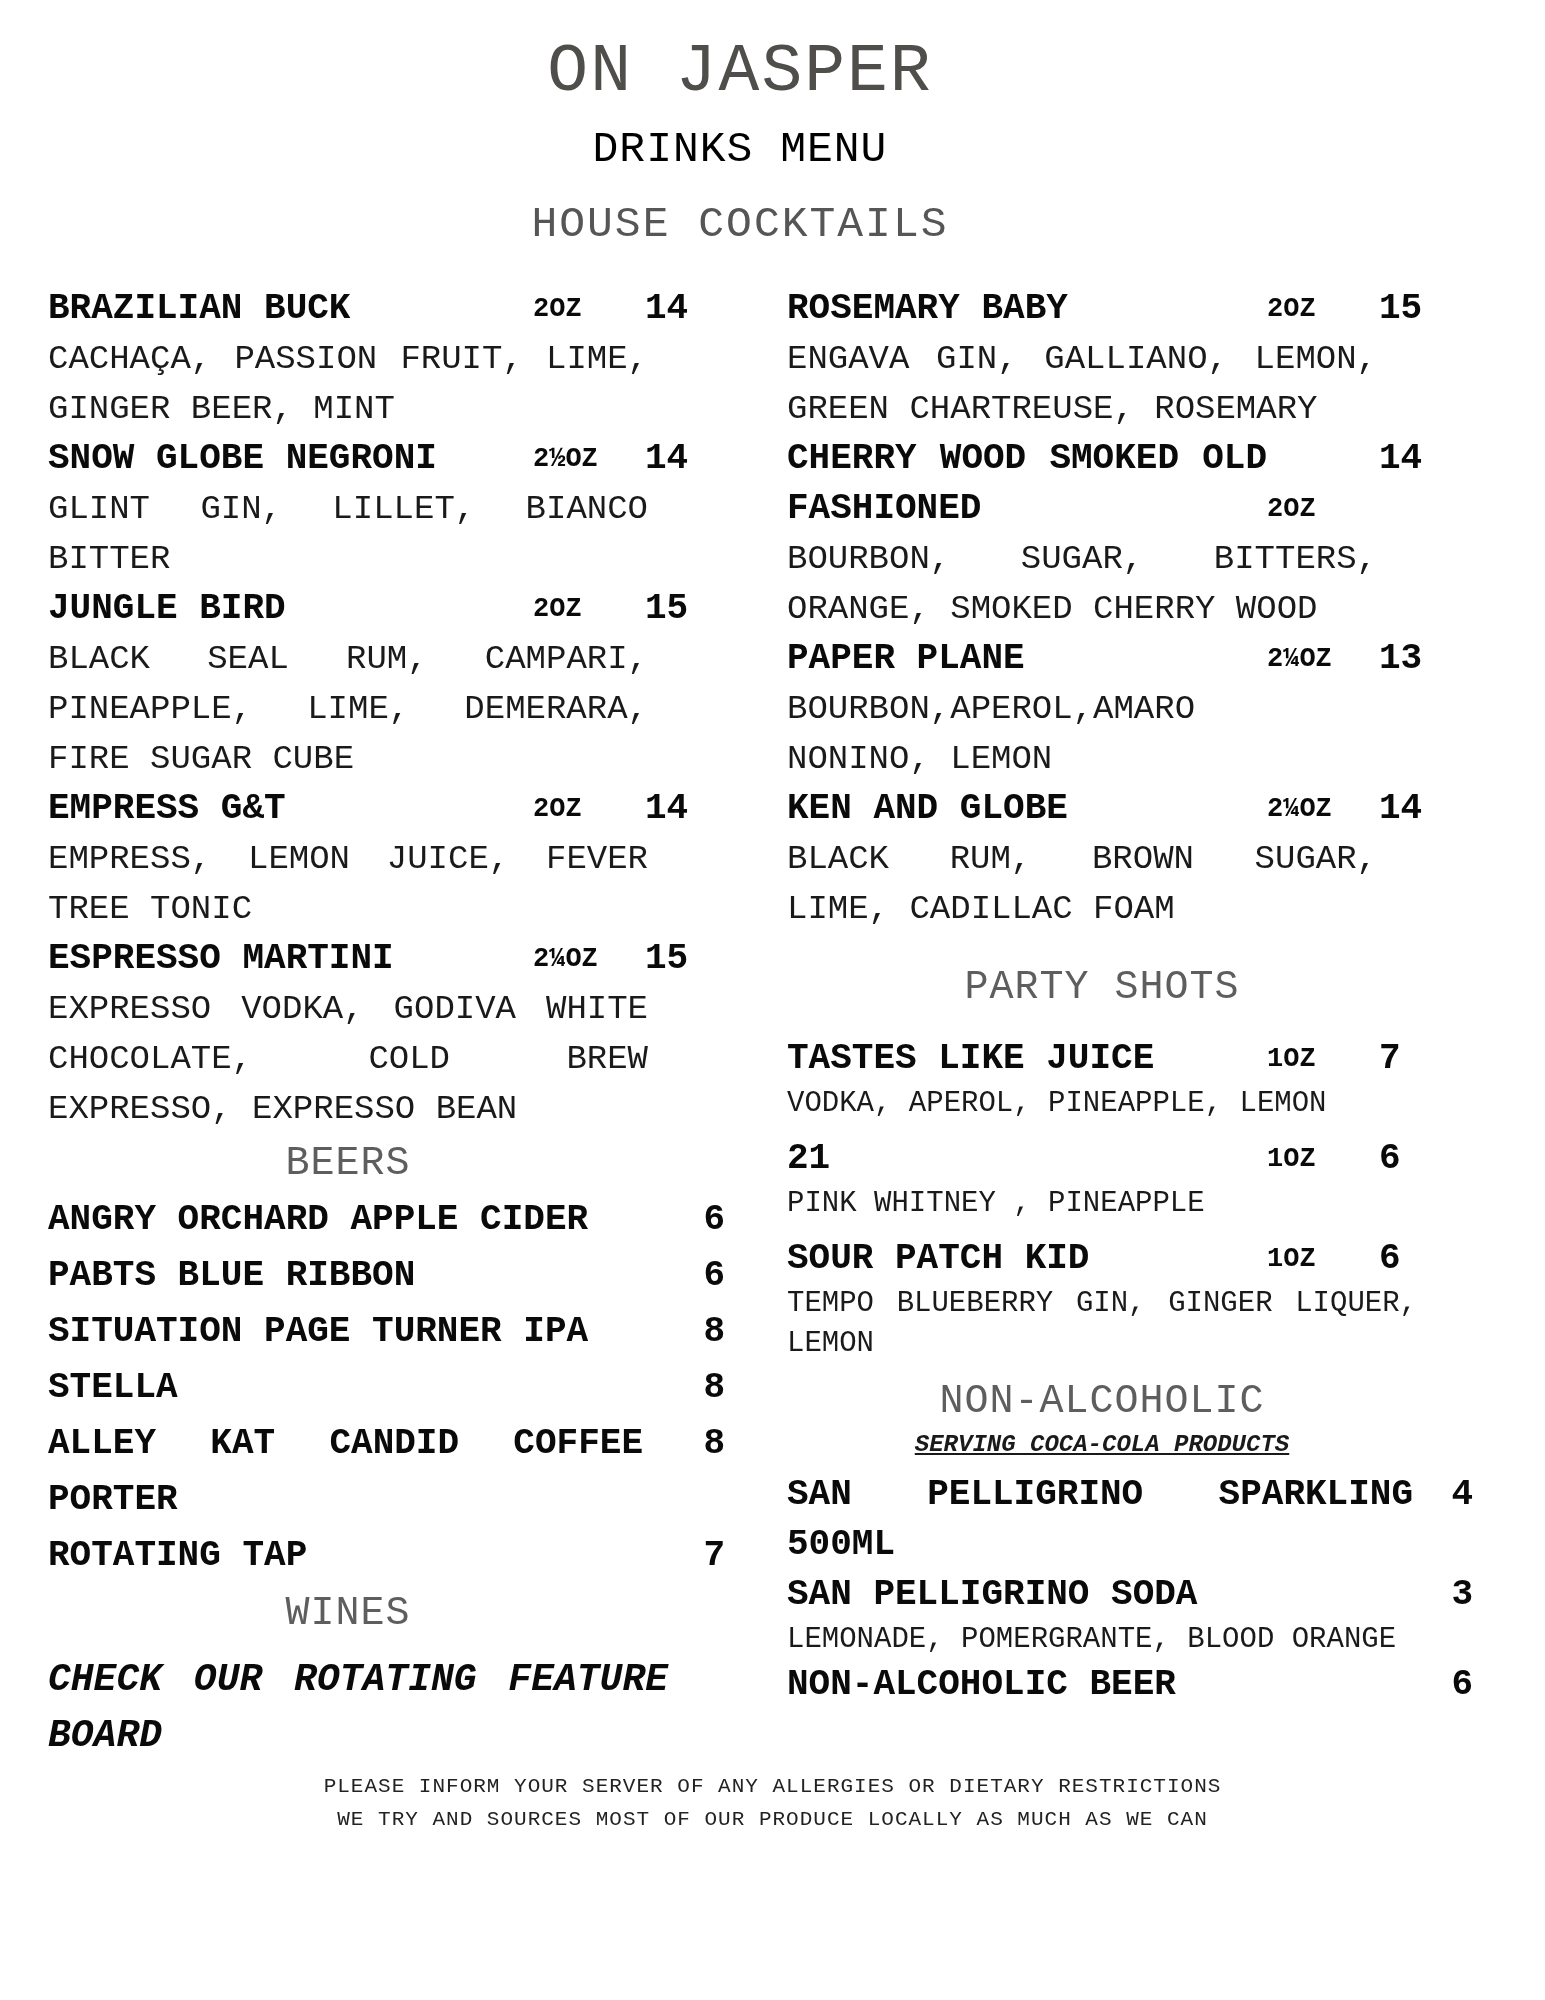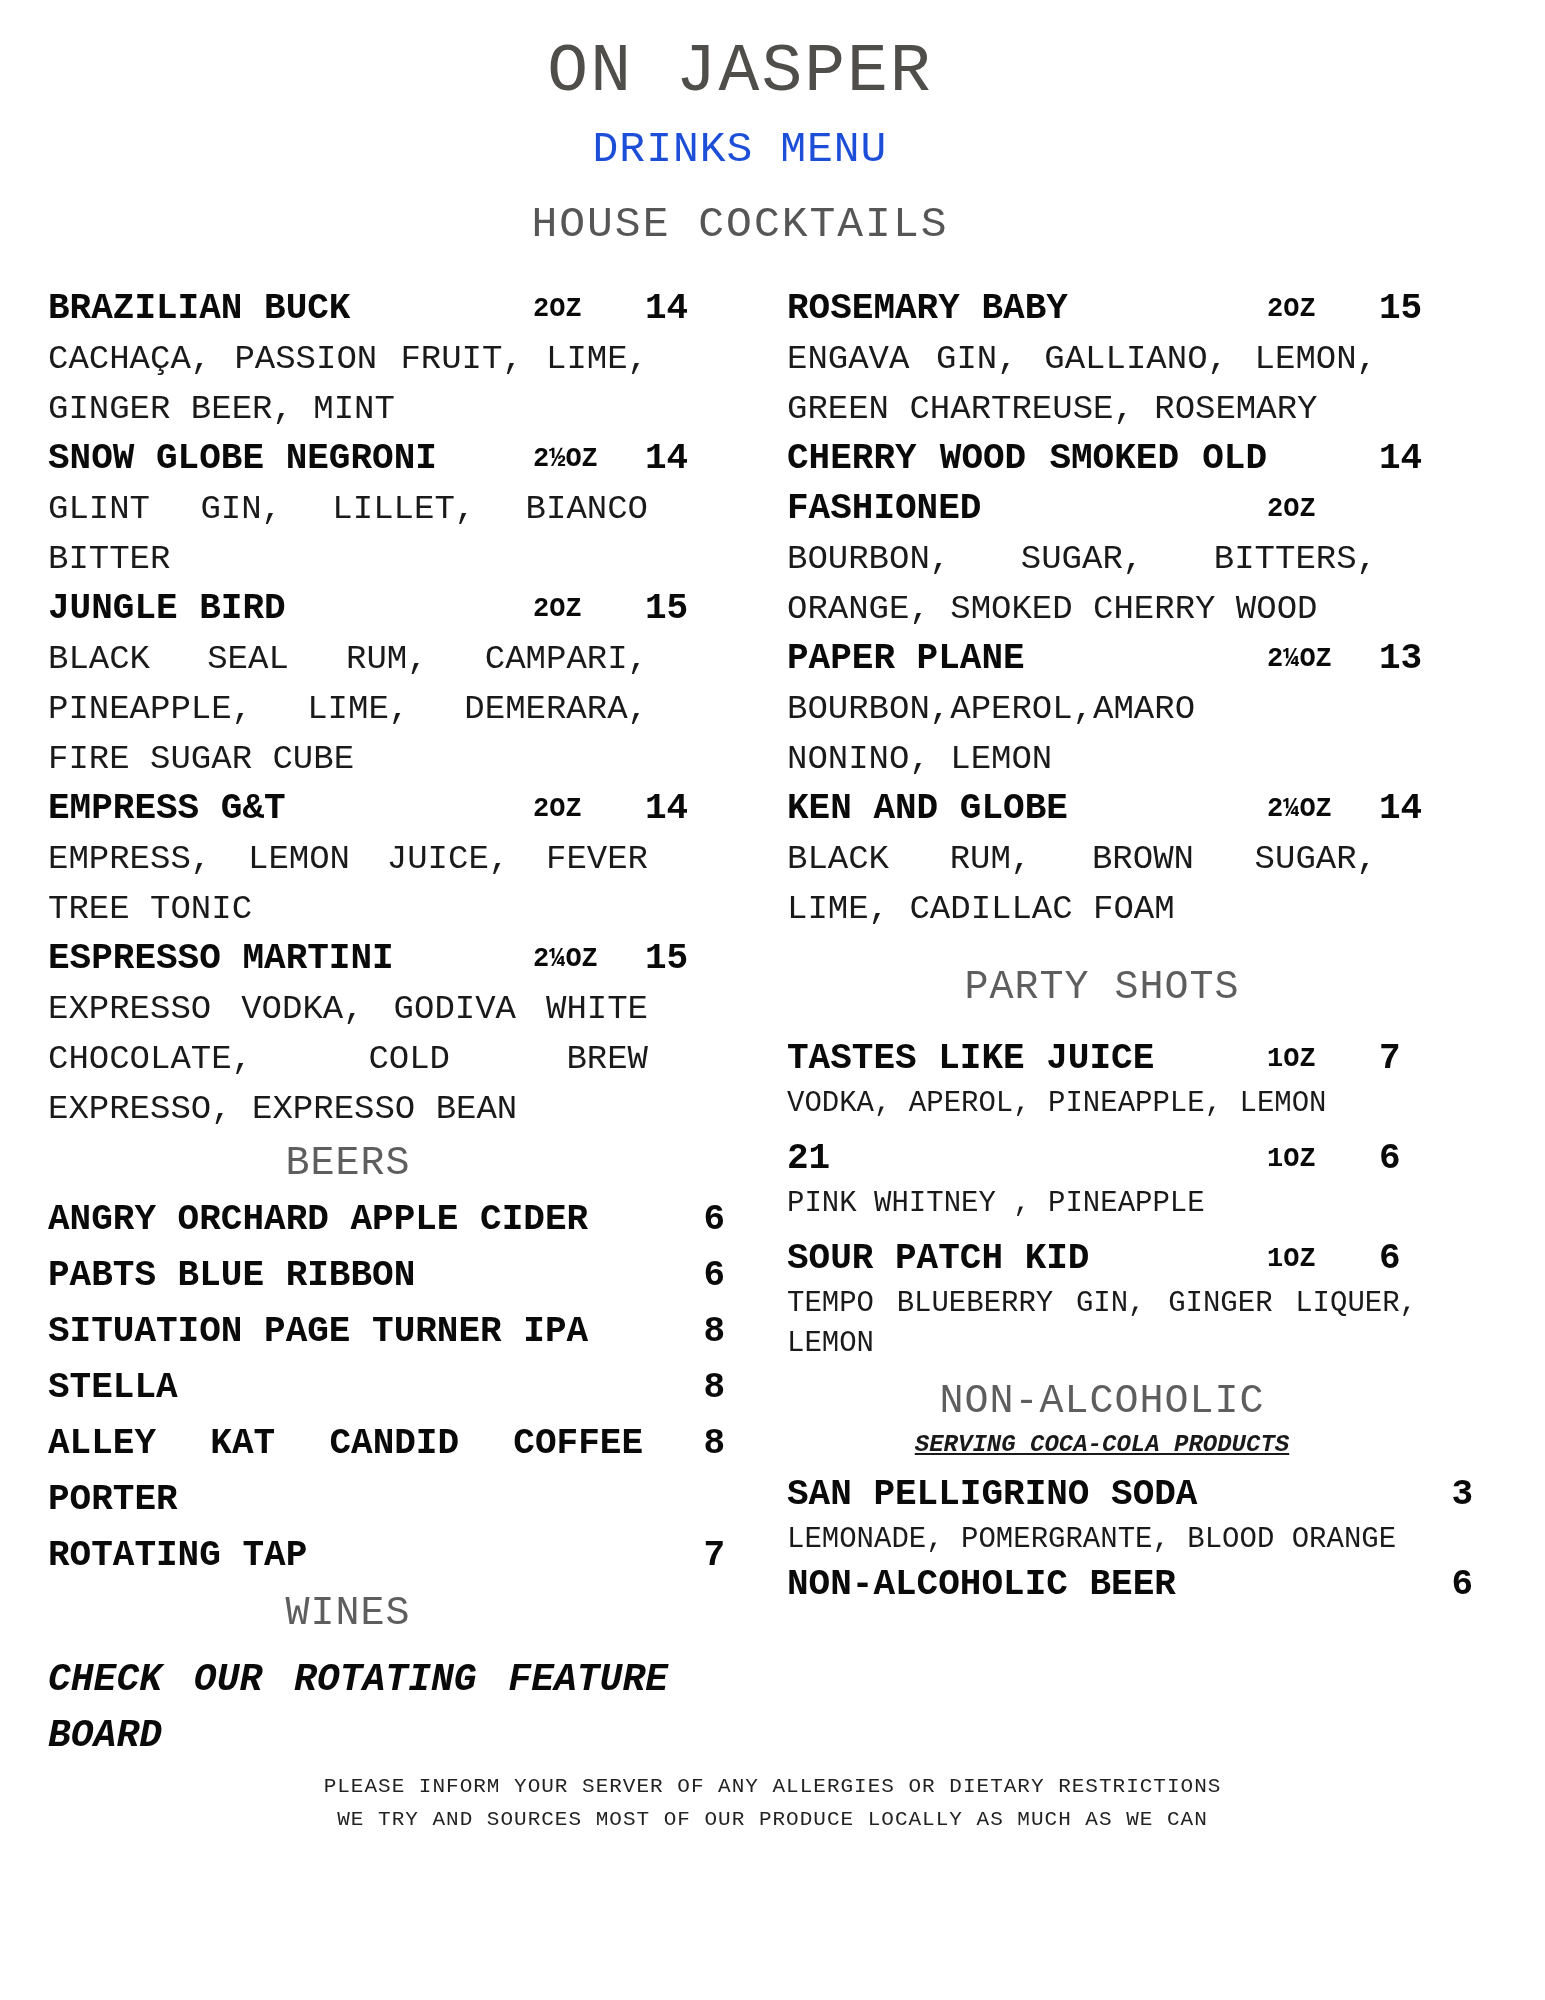--- a/index.html
+++ b/index.html
@@ -8,21 +8,21 @@
     width:1545px;height:2000px;
     background:#ffffff;
     overflow:hidden;
     font-family:"Liberation Mono","DejaVu Sans Mono",monospace;
     color:#111;
   }
   
   .header{width:1480px;text-align:center;padding-top:26px;}
   .brand{font-size:140px;line-height:1;color:#4b4a46;}
   .brand-sub{font-size:68px;line-height:1;letter-spacing:2px;color:#4f4e4a;margin-top:12px;}
-  .menu-name{font-size:43px;line-height:1;color:#1d4ed8;margin-top:22px;letter-spacing:1px;}
+  .menu-name{font-size:43px;line-height:1;color:#000000;margin-top:22px;letter-spacing:1px;}
   .house-title{font-size:43px;line-height:1;color:#565656;margin-top:32px;letter-spacing:2px;}
   
   .columns{display:flex;padding:0 72px 0 48px;gap:62px;margin-top:38px;}
   .col{display:block;}
   .col-left{width:677px;--namew:485px;--descw:600px;}
   .col-right{width:686px;--namew:480px;--descw:590px;}
   
   .irow{display:flex;align-items:baseline;}
   .iname{
     width:var(--namew);
@@ -233,20 +233,24 @@
           <span class="iname">SOUR PATCH KID</span>
           <span class="isize">1OZ</span>
           <span class="iprice">6</span>
         </div>
         <div class="desc-sm">TEMPO BLUEBERRY GIN, GINGER LIQUER, LEMON</div>
       </div>
 
       <div class="sec-head head-right head-na">NON-ALCOHOLIC</div>
       <div class="serving-note">SERVING COCA-COLA PRODUCTS</div>
 
+      <div class="brow narow">
+        <span class="bname">SAN PELLIGRINO SPARKLING 500ML</span>
+        <span class="bprice">4</span>
+      </div>
 
       <div class="item">
         <div class="brow narow">
           <span class="bname">SAN PELLIGRINO SODA</span>
           <span class="bprice">3</span>
         </div>
         <div class="desc-sm">LEMONADE, POMERGRANTE, BLOOD ORANGE</div>
       </div>
 
       <div class="brow narow">

